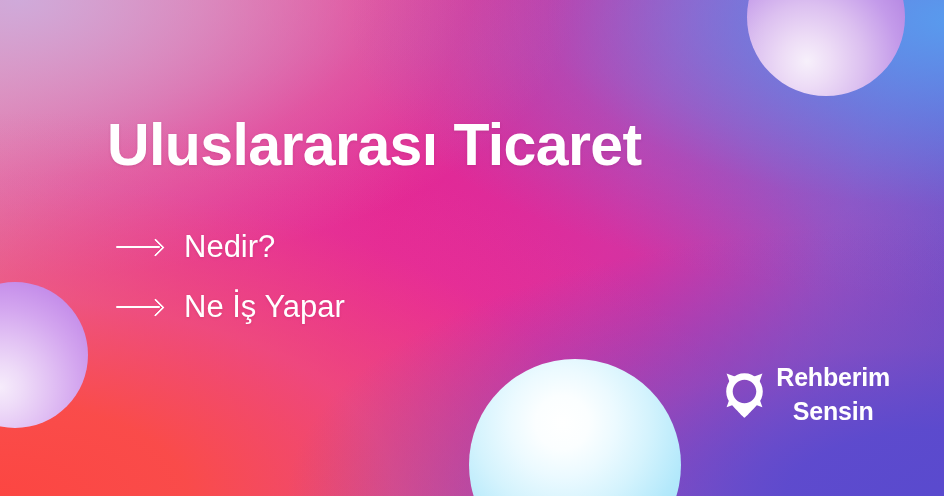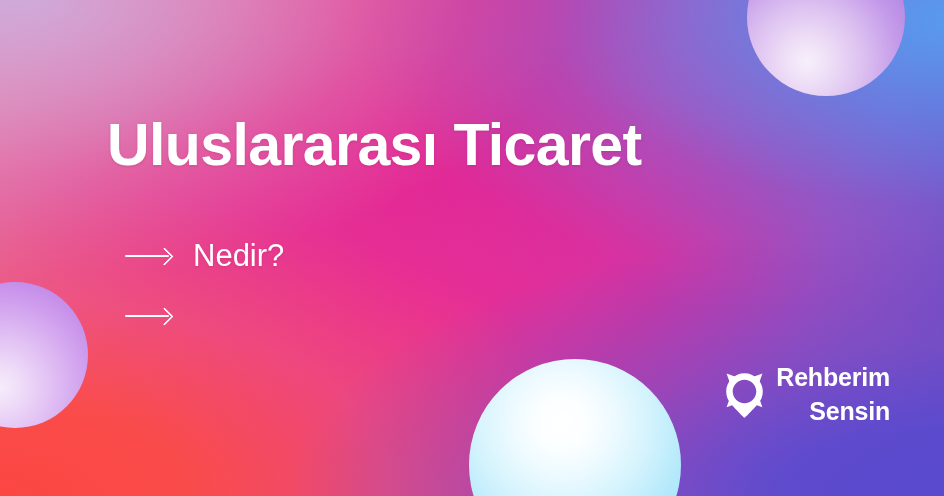--- a/index.html
+++ b/index.html
@@ -64,21 +64,21 @@
     letter-spacing: -0.6px;
     text-shadow: 0 1px 3px rgba(120,20,70,0.18);
     white-space: nowrap;
   }
 
   
   .list {
     position: absolute;
     left: 112px;
     top: 215px;
-    margin: 11px;
+    margin: 2px;
     padding: 0;
     list-style: none;
   }
   .list-item {
     display: flex;
     align-items: center;
     height: 60px;
   }
   .arrow {
     position: relative;
@@ -127,21 +127,21 @@
   }
   .logo-mark {
     width: 41px;
     height: 47px;
     flex: 0 0 41px;
     display: block;
   }
   .logo-text {
     display: flex;
     flex-direction: column;
-    align-items: flex-end;
+    align-items: center;
     color: #ffffff;
     font-weight: 700;
     font-size: 25px;
     line-height: 25px;
     letter-spacing: -0.2px;
   }
   .logo-line2 {
     margin-top: 9px;
   }
 </style>
@@ -162,20 +162,21 @@
         <span class="shaft"></span>
           <span class="head"></span>
       </span>
       <span class="item-label">Nedir?</span>
     </li>
     <li class="list-item">
       <span class="arrow">
         <span class="shaft"></span>
           <span class="head"></span>
       </span>
+      <span class="item-label">Ne İş Yapar</span>
     </li>
   </ul>
 
   <div class="logo">
     <svg class="logo-mark" viewBox="0 0 41 47">
       <path fill="#ffffff" d="M20.5 2.2c-10.1 0-18.3 8.2-18.3 18.3 0 5.1 2.1 9.7 5.4 13 0 0 9 10.2 12.9 13.3 3.9-3.1 12.9-13.3 12.9-13.3 3.3-3.3 5.4-7.9 5.4-13 0-10.1-8.2-18.3-18.3-18.3zm0 30.1c-6.5 0-11.8-5.3-11.8-11.8S14 8.7 20.5 8.7 32.3 14 32.3 20.5 27 32.3 20.5 32.3z"></path>
       <path fill="#ffffff" d="M2.6 2.6l11.6 4.1-7.5 7.5z"></path>
       <path fill="#ffffff" d="M38.4 2.6L26.8 6.7l7.5 7.5z"></path>
       <path fill="#ffffff" d="M2.6 36.2l4.1-11.6 7.5 7.5z"></path>
       <path fill="#ffffff" d="M38.4 36.2l-4.1-11.6-7.5 7.5z"></path>

